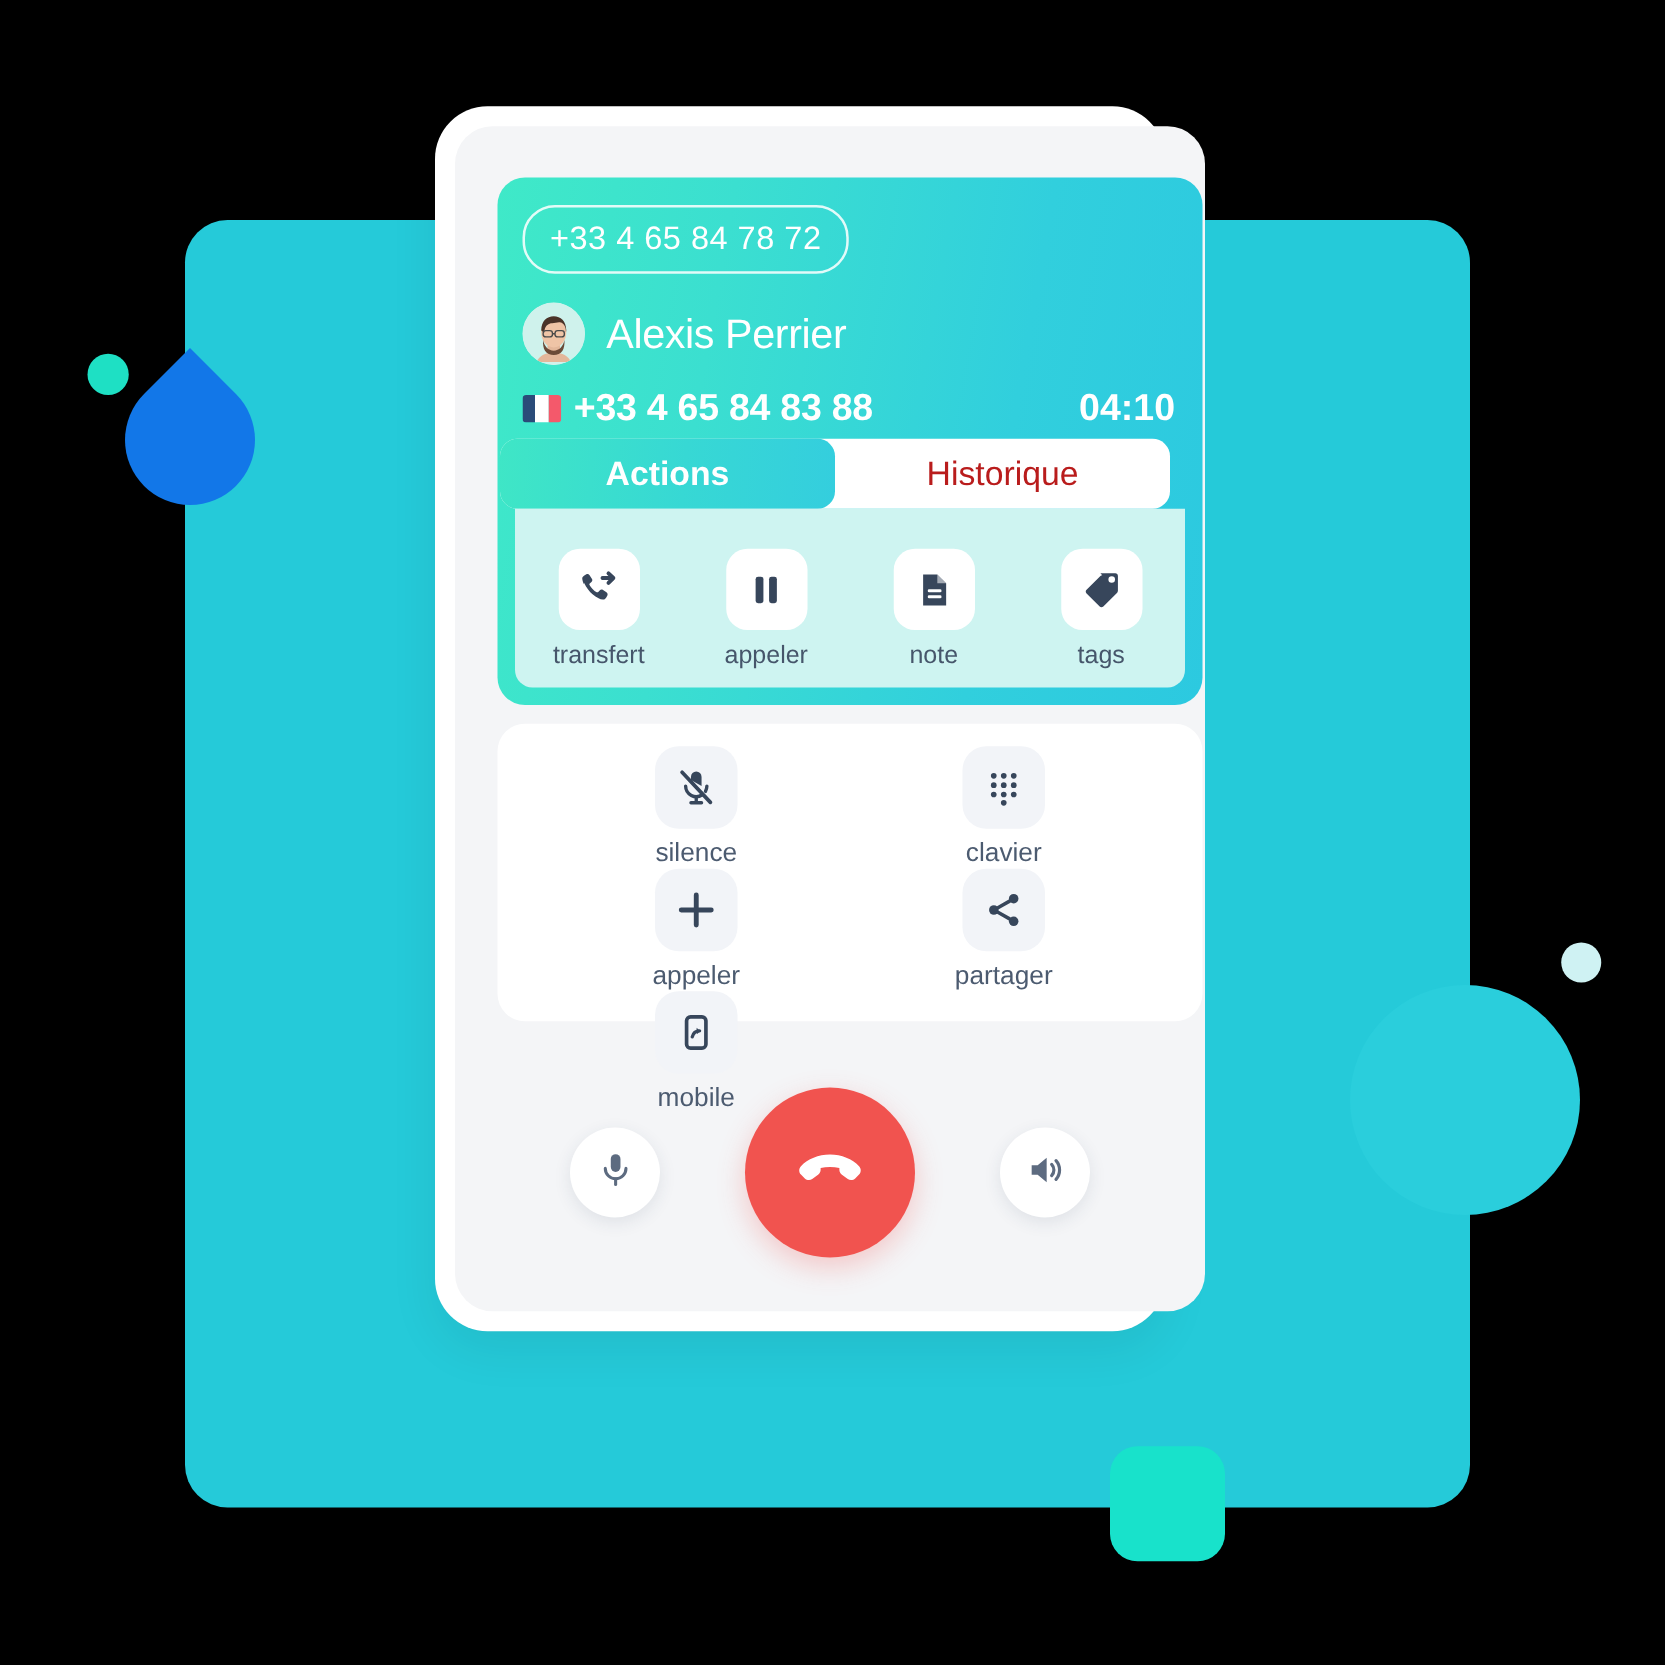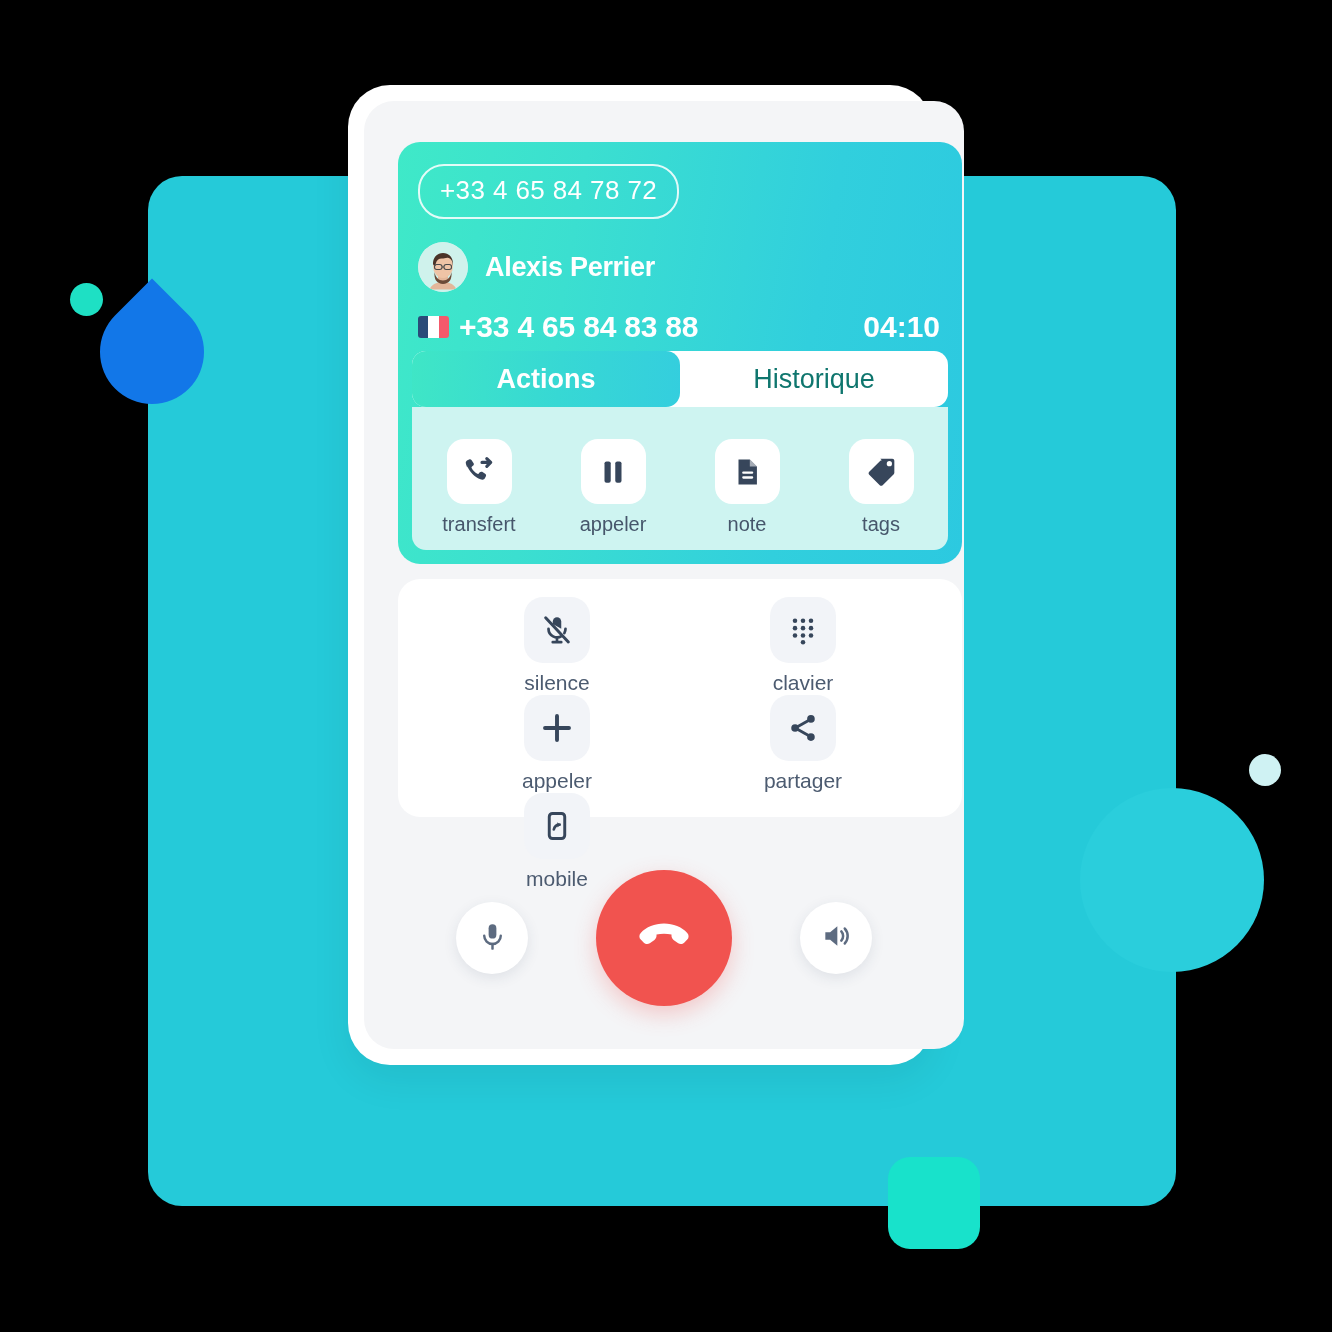--- a/index.html
+++ b/index.html
@@ -76,48 +76,48 @@
   }
   .contact-row {
     position: absolute; left: 20px; top: 100px;
     display: flex; align-items: center; gap: 17px;
   }
   .avatar {
     width: 50px; height: 50px; border-radius: 50%;
     background: #CFF2EC; overflow: hidden; position: relative; flex: 0 0 auto;
   }
   .contact-name {
-    color: #FFFFFF; font-size: 27px; font-weight: bold; letter-spacing: -.3px;
+    color: #FFFFFF; font-size: 33px; font-weight: normal; letter-spacing: -.3px;
   }
   .phone-row {
     position: absolute; left: 20px; top: 168px; right: 22px;
     display: flex; align-items: center; justify-content: flex-end;
   }
   .flag {
     width: 31px; height: 22px; border-radius: 3px; overflow: hidden;
     display: flex; flex: 0 0 auto; margin-right: 10px;
   }
   .flag i { display: block; height: 100%; flex: 1; }
   .flag .b { background: #2A4B79; }
   .flag .w { background: #FFFFFF; }
   .flag .r { background: #F4596B; }
   .phone-num { color: #FFFFFF; font-size: 30px; font-weight: bold; letter-spacing: -.2px; }
   .timer { margin-left: auto; color: #FFFFFF; font-size: 30px; font-weight: bold; }
 
   
   .tab-bar {
-    position: absolute; left: 14px; top: 209px;
+    position: absolute; left: 2px; top: 209px;
     width: 536px; height: 56px;
     background: #FFFFFF; border-radius: 14px;
     display: flex; padding: 0;
   }
   .tab {
     flex: 1; display: flex; align-items: center; justify-content: center;
     font-size: 27px; border-radius: 14px; height: 56px;
-    color: #0f766e;
+    color: #b91c1c;
   }
   .tab.active {
     background: linear-gradient(95deg, #3FE6C6 0%, #37D8D4 55%, #34CEDE 100%);
     color: #FFFFFF; font-weight: bold;
   }
 
   
   .actions-panel {
     position: absolute; left: 14px; top: 265px;
     width: 536px; height: 143px;

